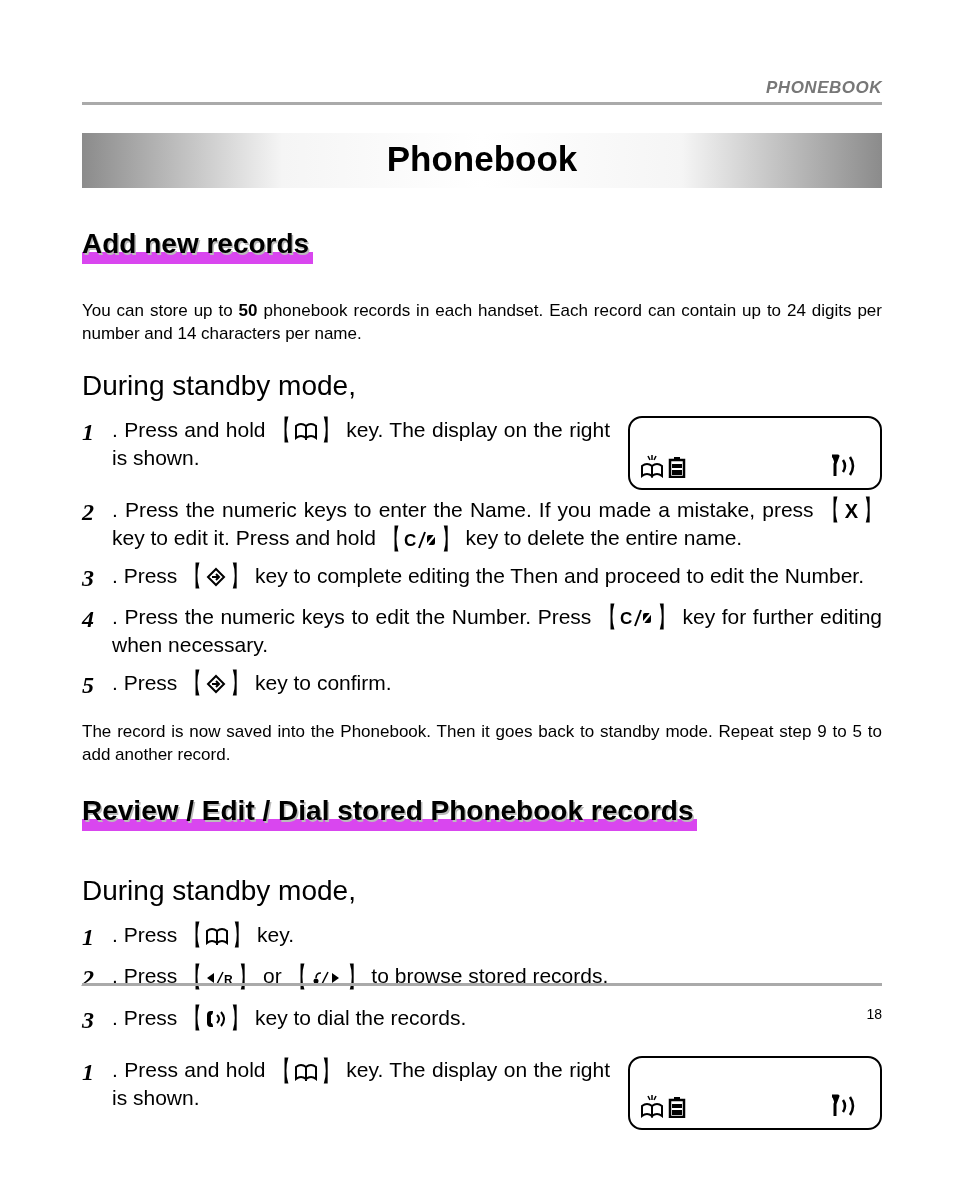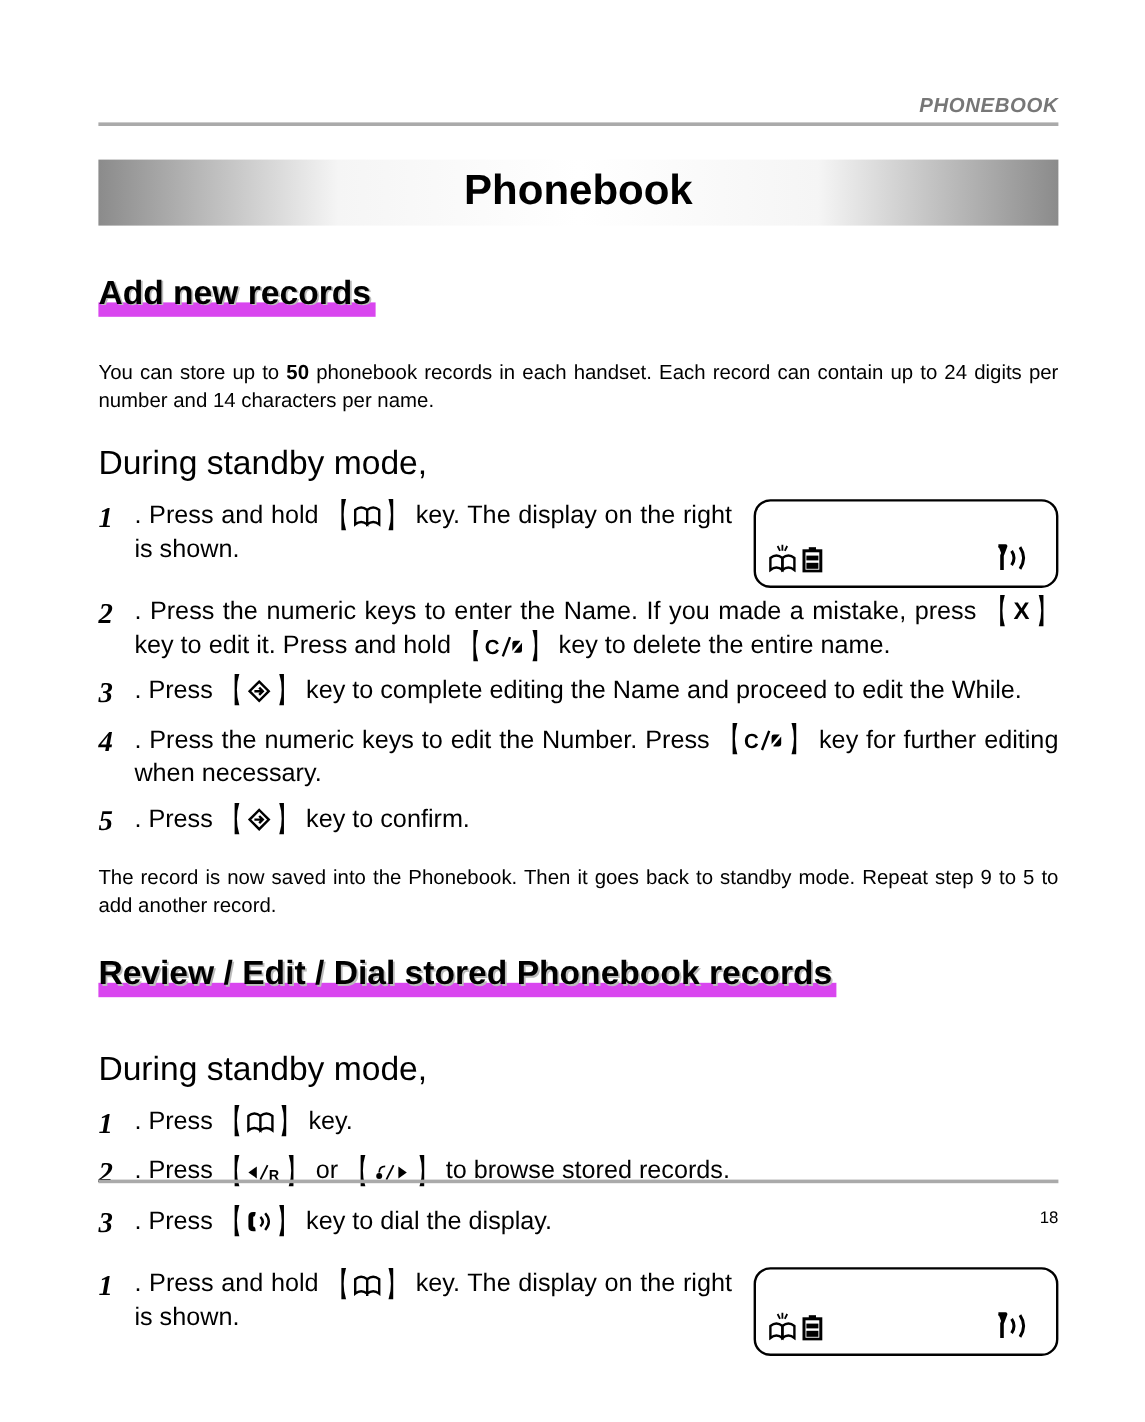--- a/index.html
+++ b/index.html
@@ -245,21 +245,21 @@
         <span class="txt">
           <span>. Press </span><span class="keycap">
               <span class="lb">【</span>
               <span class="glyph">
             <svg width="20" height="20" viewBox="0 0 20 20">
                   <path d="M10 2 L18 10 L10 18 L2 10 Z" fill="none" stroke="#000" stroke-width="2"></path>
                   <path d="M6 10 L12 10 M10 7 L13 10 L10 13" fill="none" stroke="#000" stroke-width="2"></path>
                 </svg>
           </span>
               <span class="rb">】</span>
-            </span><span> key to complete editing the Name and proceed to edit the While.</span>
+            </span><span> key to complete editing the Then and proceed to edit the Number.</span>
         </span>
       </li>
       <li>
         <span class="num">4</span>
         <span class="txt">
           <span>. Press the numeric keys to edit the Number. Press </span><span class="keycap">
               <span class="lb">【</span>
               <span class="glyph">
             <svg width="34" height="18" viewBox="0 0 34 18">
                   <text x="0" y="15" font-size="17" font-weight="900" font-family="Arial">C</text>
@@ -348,21 +348,21 @@
           <span>. Press </span><span class="keycap">
               <span class="lb">【</span>
               <span class="glyph">
             <svg width="22" height="20" viewBox="0 0 22 20">
                   <path d="M6 2 Q2 2 2 6 L2 14 Q2 18 6 18 L8 18 Q8 14 6 14 L6 6 Q8 6 8 2 Z" fill="#000"></path>
                   <path d="M12 6 Q16 10 12 14" fill="none" stroke="#000" stroke-width="2"></path>
                   <path d="M16 3 Q22 10 16 17" fill="none" stroke="#000" stroke-width="2"></path>
                 </svg>
           </span>
               <span class="rb">】</span>
-            </span><span> key to dial the display.</span>
+            </span><span> key to dial the records.</span>
         </span>
       </li>
     </ol>
 
 
     <div class="display-box">
       <div class="disp-row">
         <span>
           <svg width="54" height="26" viewBox="0 0 54 26">
             <path d="M2 24 L2 14 Q7 10 12 14 L12 24 Q7 20 2 24 Z" fill="none" stroke="#000" stroke-width="2"></path>

